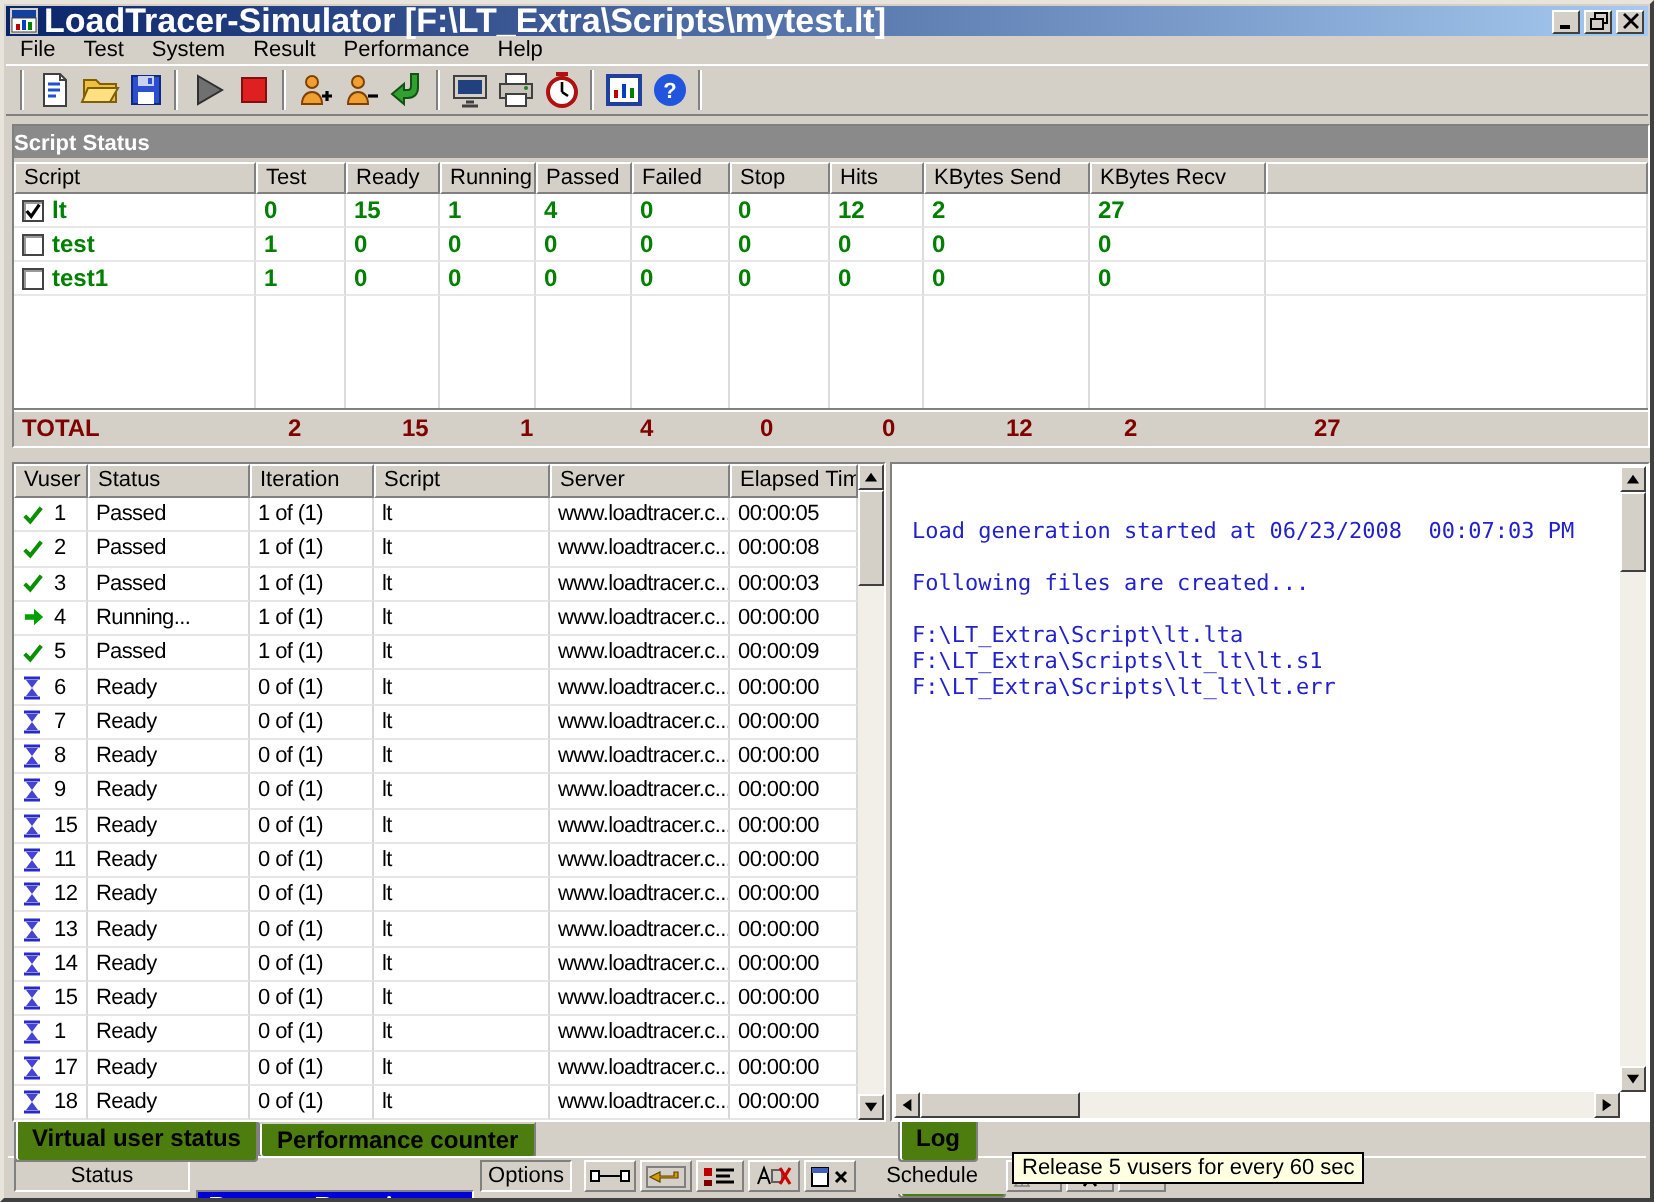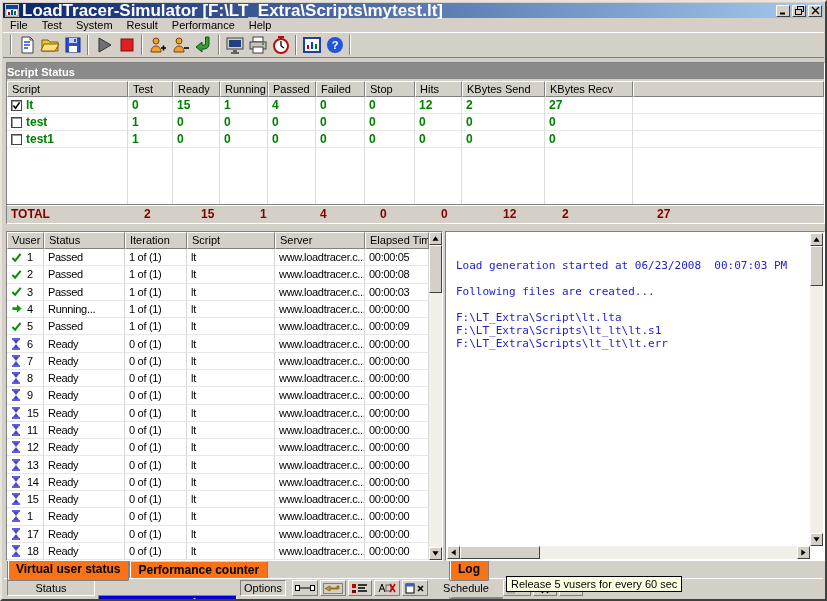--- a/index.html
+++ b/index.html
@@ -74,21 +74,21 @@
   .log-text { position:absolute; left:2px; top:2px; right:15px; bottom:15px; overflow:hidden;
               padding:12px 8px; font-family:"DejaVu Sans Mono", monospace; font-size:11px;
               color:#2222cc; }
   .log-line { white-space:pre; line-height:13px; }
   .hscroll { position:absolute; left:1px; right:14px; bottom:1px; height:13px; background:#f1efe7; }
   .log-vscroll { position:absolute; top:1px; right:1px; bottom:14px; width:13px; background:#f1efe7; }
 
   
   .tabs-left { position:absolute; top:559px; left:5px; height:20px; display:flex; align-items:flex-start; }
   .tabs-right { position:absolute; top:559px; left:447px; height:20px; display:flex; align-items:flex-start;flex-direction:column; }
-  .tab { font-size:12px; font-weight:bold; background:#f97316; border:1px solid #808080; border-top:1px solid #d4d0c8;
+  .tab { font-size:12px; font-weight:bold; background:#4d7c0f; border:1px solid #808080; border-top:1px solid #d4d0c8;
          padding:1px 8px 6px; height:18px; white-space:nowrap; border-radius:0 0 2px 2px;
          box-shadow:inset 1px 0 0 #fff; }
   .tab.active { height:20px; border-top:none; box-shadow:inset 1px 0 0 #fff; z-index:2; }
 
   
   .statusbar { position:absolute; left:2px; right:2px; bottom:2px; height:19px; background:#d4d0c8;
                border-top:1px solid #fff; display:flex; align-items:center; }
   .sb-panel { height:16px; border:1px solid; border-color:#808080 #fff #fff #808080; font-size:11px;
               display:flex; align-items:center; justify-content:center; margin-left:3px; }
   .sb-status { width:88px; }

